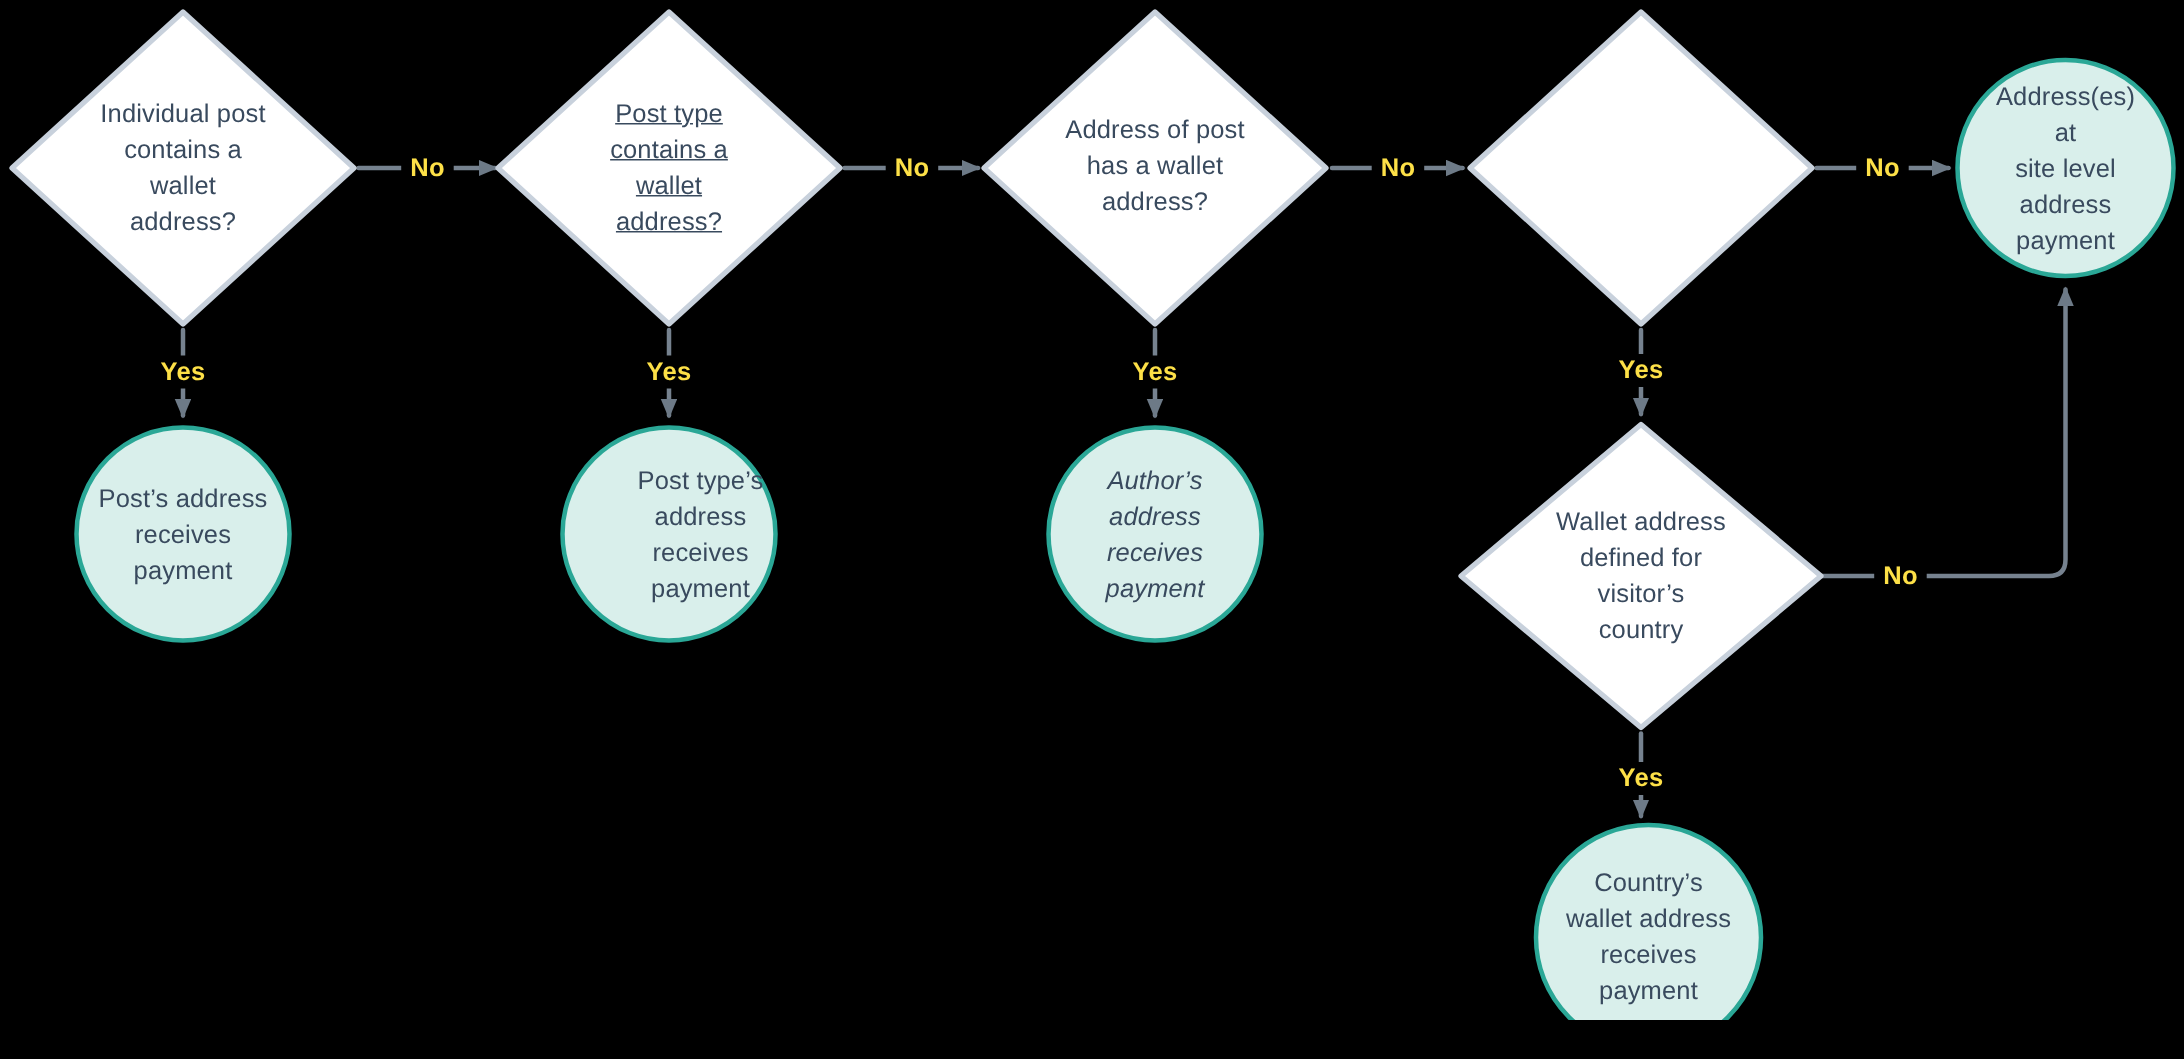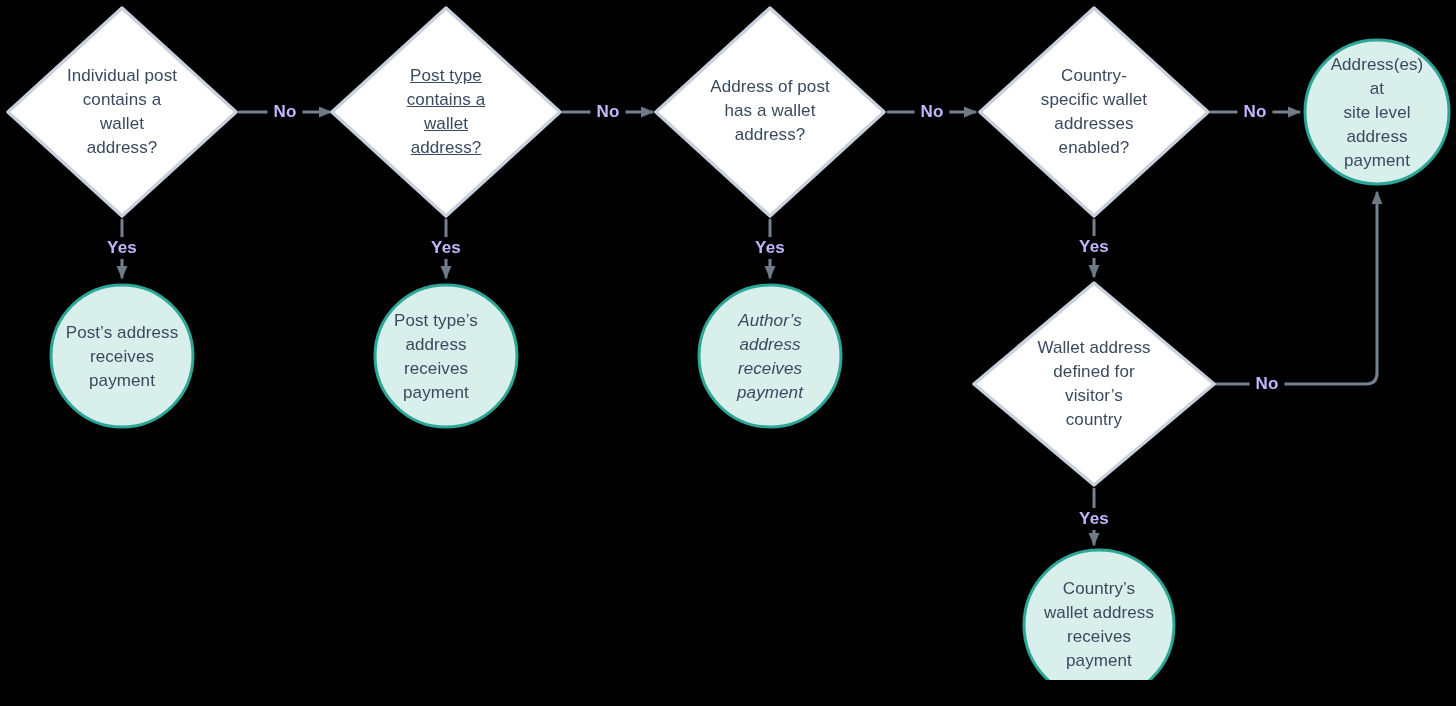--- a/index.html
+++ b/index.html
@@ -30,21 +30,21 @@
     color: #394a5e;
     letter-spacing: 0.1px;
   }
   .edge-label {
     position: absolute;
     transform: translate(-50%, -50%);
     background: #000000;
     padding: 1px 6px;
     font-size: 17px;
     font-weight: 700;
-    color: #c4b5fd;
+    color: #fde047;
     letter-spacing: 0.2px;
   }
   .shape-diamond {
     fill: #ffffff;
     stroke: #c8d1dc;
     stroke-width: 3.5;
     stroke-linejoin: round;
   }
   .shape-circle {
     fill: #d9efeb;
@@ -98,32 +98,28 @@
 contains a
 wallet
 address?</div>
   <div class="node-text" style="left:446px; top:112px;text-decoration:underline;">Post type
 contains a
 wallet
 address?</div>
   <div class="node-text" style="left:770px; top:111px;">Address of post
 has a wallet
 address?</div>
-  <div class="node-text" style="left:1094px; top:112px;">Country-
-specific wallet
-addresses
-enabled?</div>
   <div class="node-text" style="left:1094px; top:384px;">Wallet address
 defined for
 visitor’s
 country</div>
   <div class="node-text" style="left:122px; top:357px;">Post’s address
 receives
 payment</div>
-  <div class="node-text" style="left:436px; top:357px;">Post type’s
+  <div class="node-text" style="left:467px; top:357px;">Post type’s
 address
 receives
 payment</div>
   <div class="node-text" style="left:770px; top:357px;font-style:italic;">Author’s
 address
 receives
 payment</div>
   <div class="node-text" style="left:1377px; top:113px;">Address(es) at
 site level
 address

